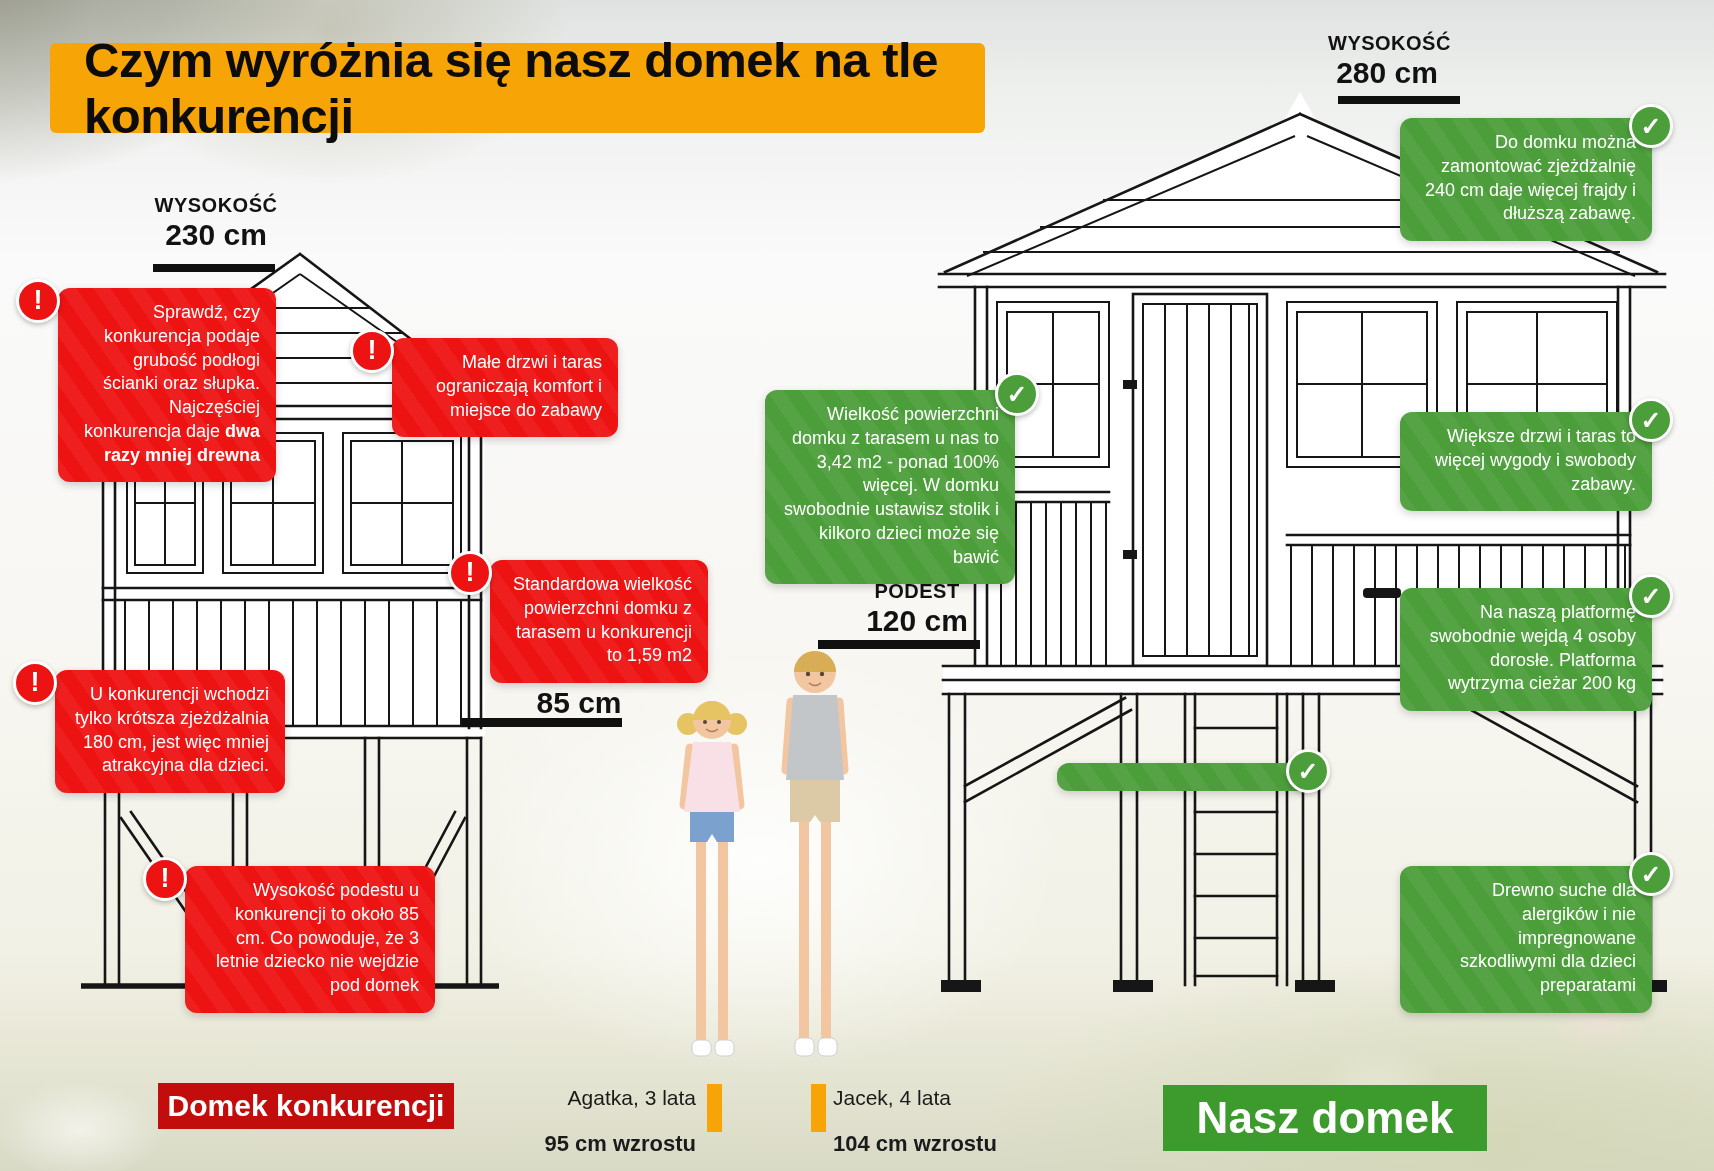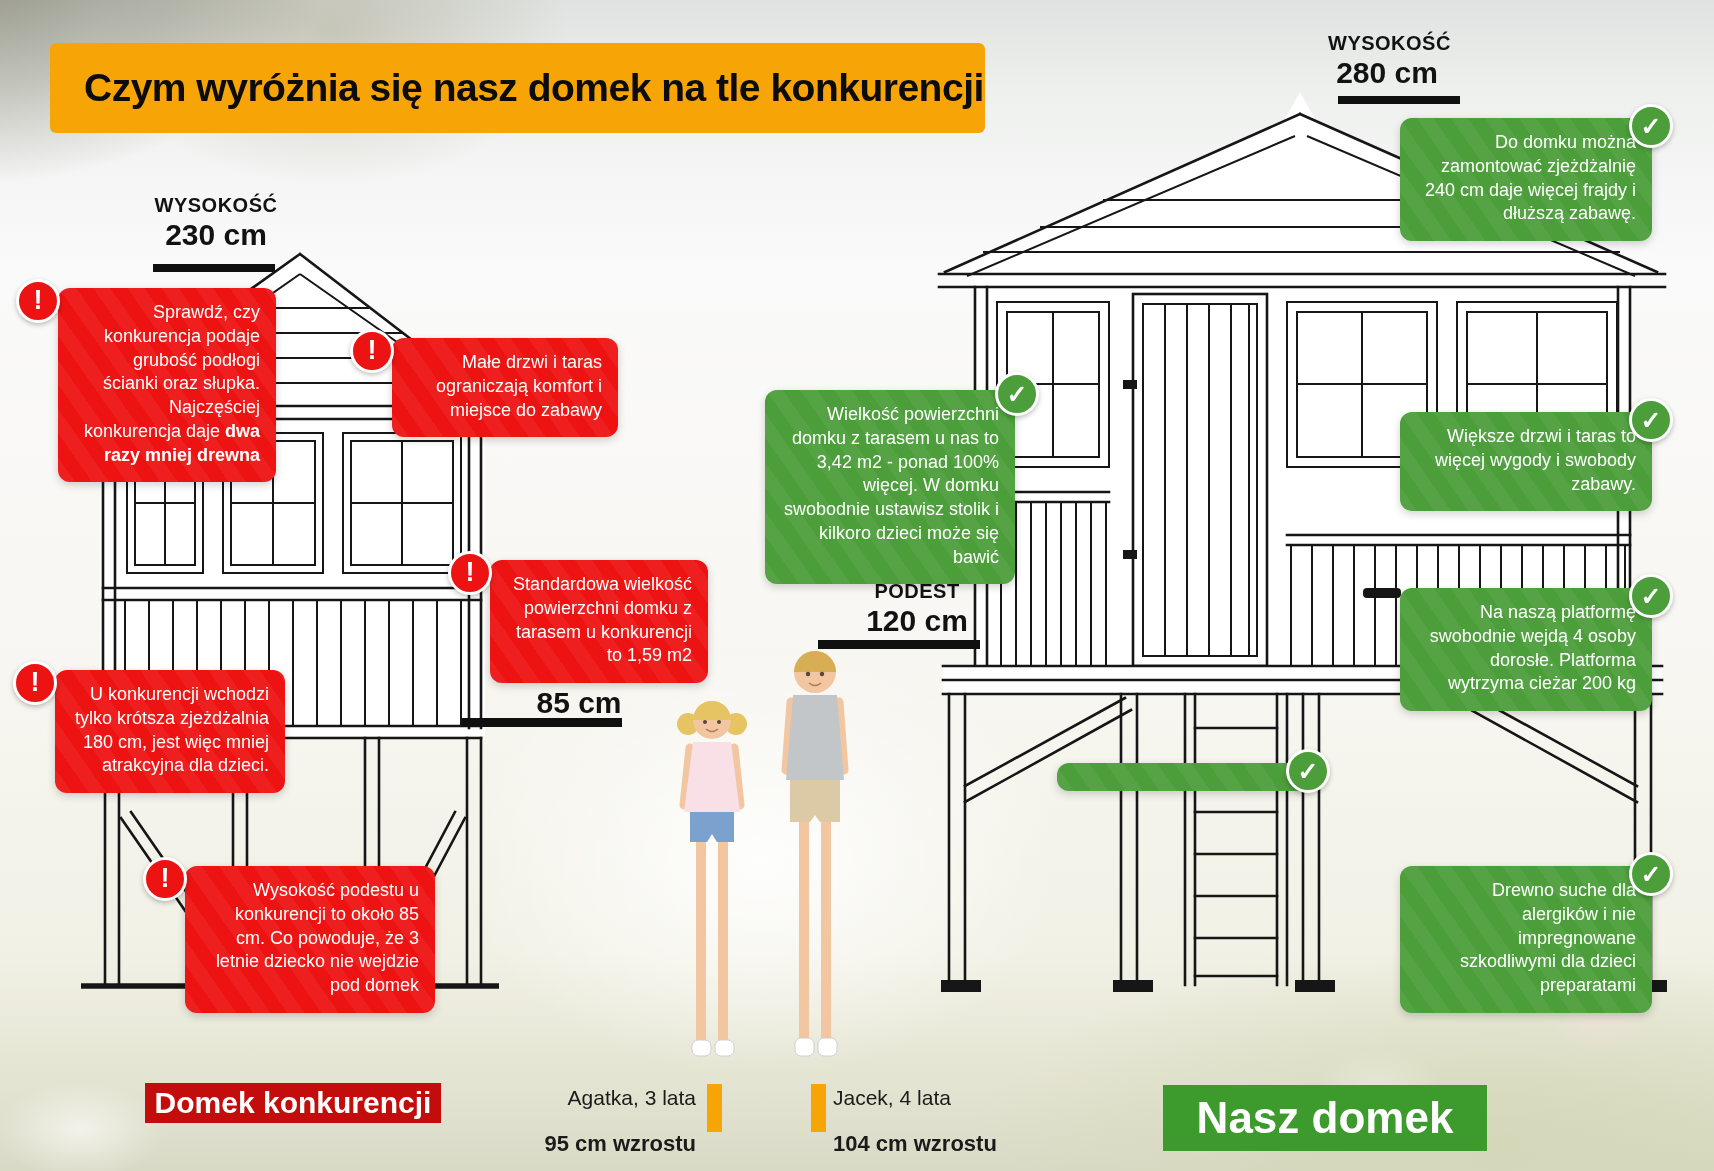--- a/index.html
+++ b/index.html
@@ -17,21 +17,21 @@
       radial-gradient(90px 60px at 1380px 1090px, rgba(255,255,255,.75) 0%, rgba(255,255,255,0) 70%),
       radial-gradient(70px 50px at 1600px 1020px, rgba(255,230,235,.6) 0%, rgba(255,230,235,0) 70%),
       radial-gradient(120px 70px at 80px 1130px, rgba(255,255,255,.6) 0%, rgba(255,255,255,0) 70%),
       radial-gradient(420px 300px at 760px 860px, rgba(255,255,255,.9) 0%, rgba(255,255,255,0) 72%);
   }
   .hdr{
     position:absolute;left:50px;top:43px;width:935px;height:90px;
     background:#F7A407;border-radius:6px;display:flex;align-items:center;
     padding-left:34px;box-sizing:border-box;
   }
-  .hdr h1{margin:0;font-size:39px;font-weight:700;color:#0c0c0c;letter-spacing:-0.5px;}
+  .hdr h1{margin:0;font-size:49px;font-weight:700;color:#0c0c0c;letter-spacing:-0.5px;}
 
   
   .m-label{position:absolute;text-align:center;color:#121212;}
   .m-cap{font-size:20px;font-weight:600;letter-spacing:.5px;display:block;}
   .m-val{font-size:30px;font-weight:700;display:block;margin-top:1px;}
   .m-bar{position:absolute;background:#101010;}
   #h230{left:150px;top:194px;width:132px;}
   #bar230{left:153px;top:264px;width:122px;height:8px;}
   #p85{left:518px;top:662px;width:122px;}
   #bar85{left:462px;top:718px;width:160px;height:9px;}
@@ -64,21 +64,21 @@
   #b1{left:1400px;top:118px;width:252px;}
   #b2{left:765px;top:390px;width:250px;}
   #b2 .badge.check{right:-24px;top:-18px;}
   #b3{left:1400px;top:412px;width:252px;}
   #b4{left:1400px;top:588px;width:252px;}
   #b5{left:1057px;top:763px;width:252px;}
   #b6{left:1400px;top:866px;width:252px;}
 
   
   .banner{position:absolute;display:flex;align-items:center;justify-content:center;color:#fff;font-weight:700;}
-  #banner-red{left:145px;top:1083px;width:296px;height:40px;background:#C30D0D;font-size:30px;}
+  #banner-red{left:158px;top:1083px;width:296px;height:46px;background:#C30D0D;font-size:30px;}
   #banner-green{left:1163px;top:1085px;width:324px;height:66px;background:#3D9B2D;font-size:44px;}
 
   
   .kid-label{position:absolute;color:#1b1b1b;line-height:1.15;}
   .kid-name{font-size:21px;display:block;}
   .kid-height{font-size:22px;font-weight:700;display:block;margin-top:21px;}
   #agatka{left:516px;top:1086px;width:180px;text-align:right;}
   #jacek{left:833px;top:1086px;width:210px;text-align:left;}
   .orange-bar{position:absolute;width:15px;height:48px;background:#F7A407;}
   #obarA{left:707px;top:1084px;}

